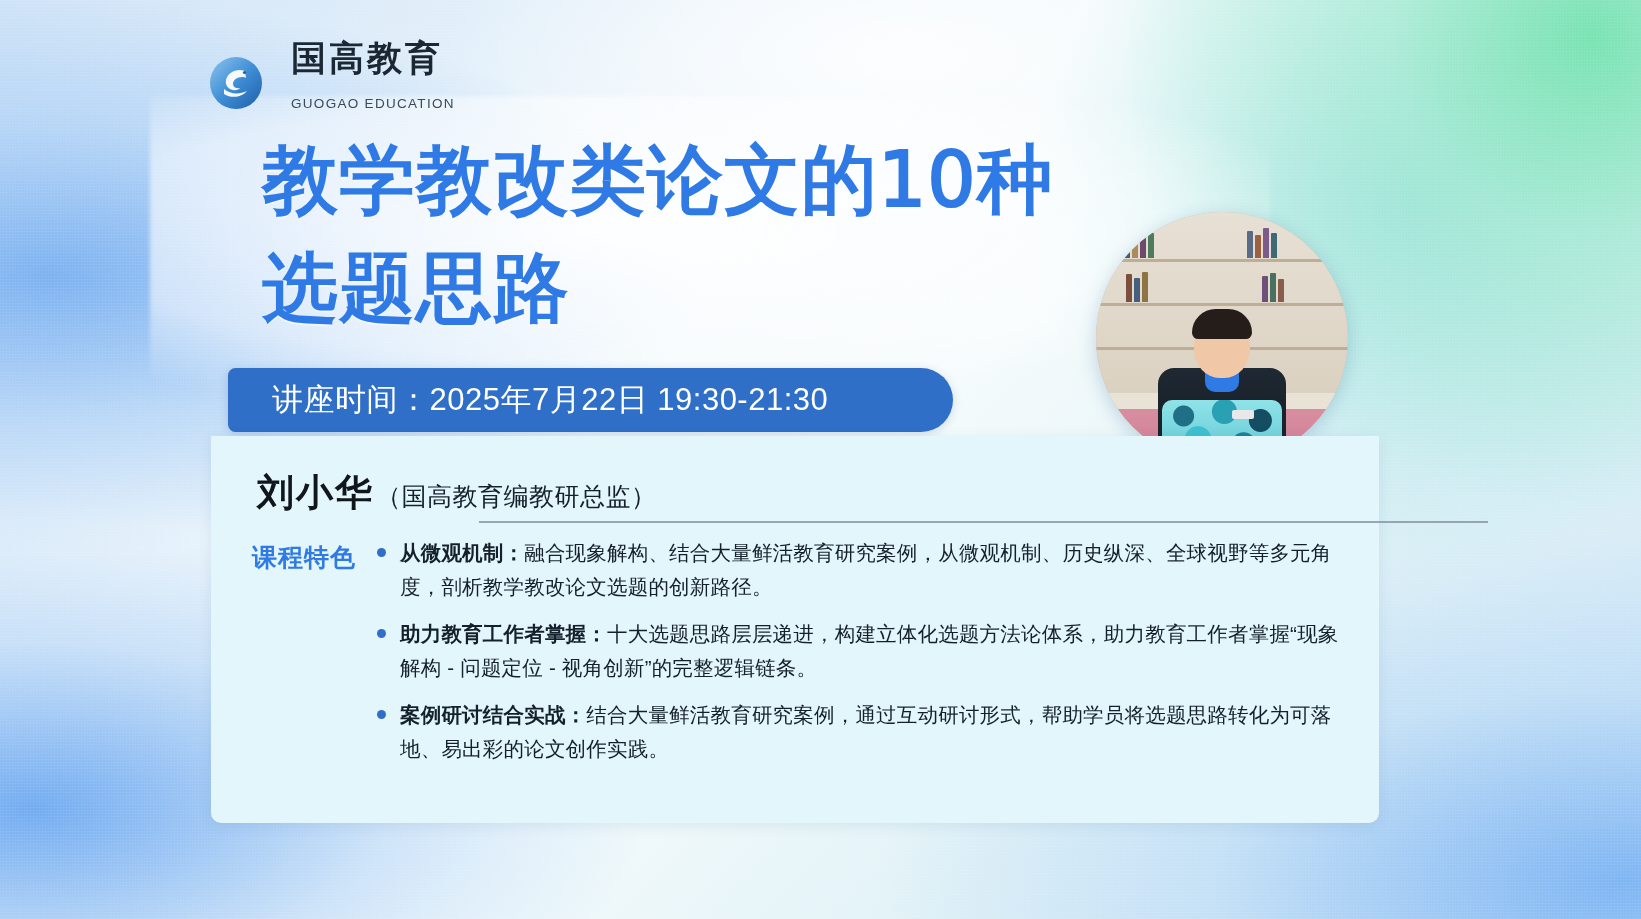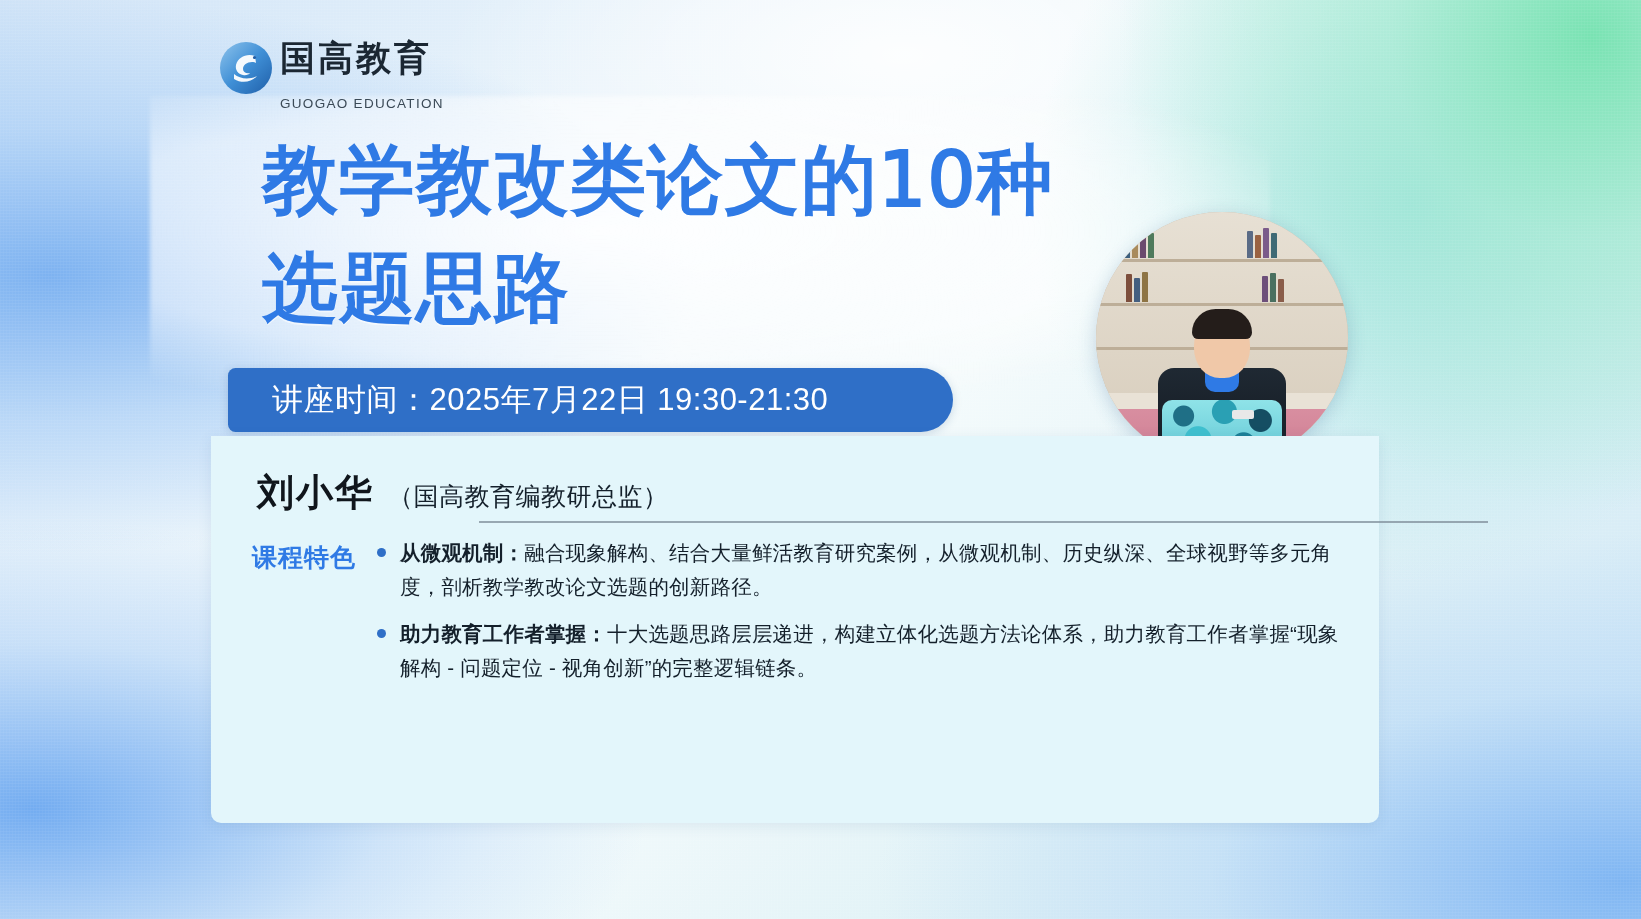--- a/index.html
+++ b/index.html
@@ -31,21 +31,21 @@
       repeating-linear-gradient(90deg, rgba(255,255,255,.30) 0 1px, rgba(0,0,0,0) 1px 3px);
   }
   
   .sheet {
     position:absolute; left:150px; top:96px; width:1120px; height:300px;
     background:radial-gradient(ellipse at 40% 45%, rgba(255,255,255,.92) 0%, rgba(255,255,255,.55) 55%, rgba(255,255,255,0) 80%);
     filter:blur(2px);
   }
 
   
-  .logo { position:absolute; left:218px; top:40px; display:flex; align-items:flex-start; gap:6px; }
+  .logo { position:absolute; left:208px; top:40px; display:flex; align-items:flex-end; gap:27px; }
   .logo-mark { width:56px; height:56px; position:relative; }
   .logo-txt-cn {
     font-family:"Liberation Sans","DejaVu Sans",sans-serif;
     font-size:35px; font-weight:700; color:#1b2733; letter-spacing:3px; line-height:1.05;
   }
   .logo-txt-en {
     font-size:13.5px; font-weight:400; color:#3b4a57; letter-spacing:1.3px; margin-top:19px;
   }
 
   
@@ -117,21 +117,21 @@
 
   
   .card {
     position:absolute; left:211px; top:436px; width:1168px; height:387px;
     background:#e3f6fb;
     border-radius:0 0 10px 10px;
     box-shadow:0 3px 14px rgba(40,90,140,.10);
   }
   .speaker { position:absolute; left:46px; top:32px; display:flex; align-items:baseline; }
   .speaker-name { font-size:37px; font-weight:700; color:#10161c; letter-spacing:2px; }
-  .speaker-title { font-size:25px; color:#14202b; margin-left:14px; letter-spacing:.5px; }
+  .speaker-title { font-size:25px; color:#14202b; margin-left:2px; letter-spacing:.5px; }
   .divider { position:absolute; left:268px; top:85px; width:1009px; height:2px; background:#7f8d9a; opacity:.75; }
 
   
   .feat-label {
     position:absolute; left:41px; top:105px;
     font-size:25px; font-weight:700; color:#2f7ae5; letter-spacing:1px;
   }
   .feat-list { position:absolute; left:166px; top:100px; width:975px; }
   .feat-item { display:flex; align-items:flex-start; margin-bottom:14px; }
   .feat-item:last-child { margin-bottom:0; }
@@ -240,14 +240,20 @@
       <span class="feat-text">
         <b>从微观机制：</b><span>融合现象解构、结合大量鲜活教育研究案例，从微观机制、历史纵深、全球视野等多元角度，剖析教学教改论文选题的创新路径。</span>
       </span>
     </div>
     <div class="feat-item">
       <span class="dot"></span>
       <span class="feat-text">
         <b>助力教育工作者掌握：</b><span>十大选题思路层层递进，构建立体化选题方法论体系，助力教育工作者掌握“现象解构 - 问题定位 - 视角创新”的完整逻辑链条。</span>
       </span>
     </div>
+    <div class="feat-item">
+      <span class="dot"></span>
+      <span class="feat-text">
+        <b>案例研讨结合实战：</b><span>结合大量鲜活教育研究案例，通过互动研讨形式，帮助学员将选题思路转化为可落地、易出彩的论文创作实践。</span>
+      </span>
+    </div>
   </div>
 </div>
 
 </body></html>

